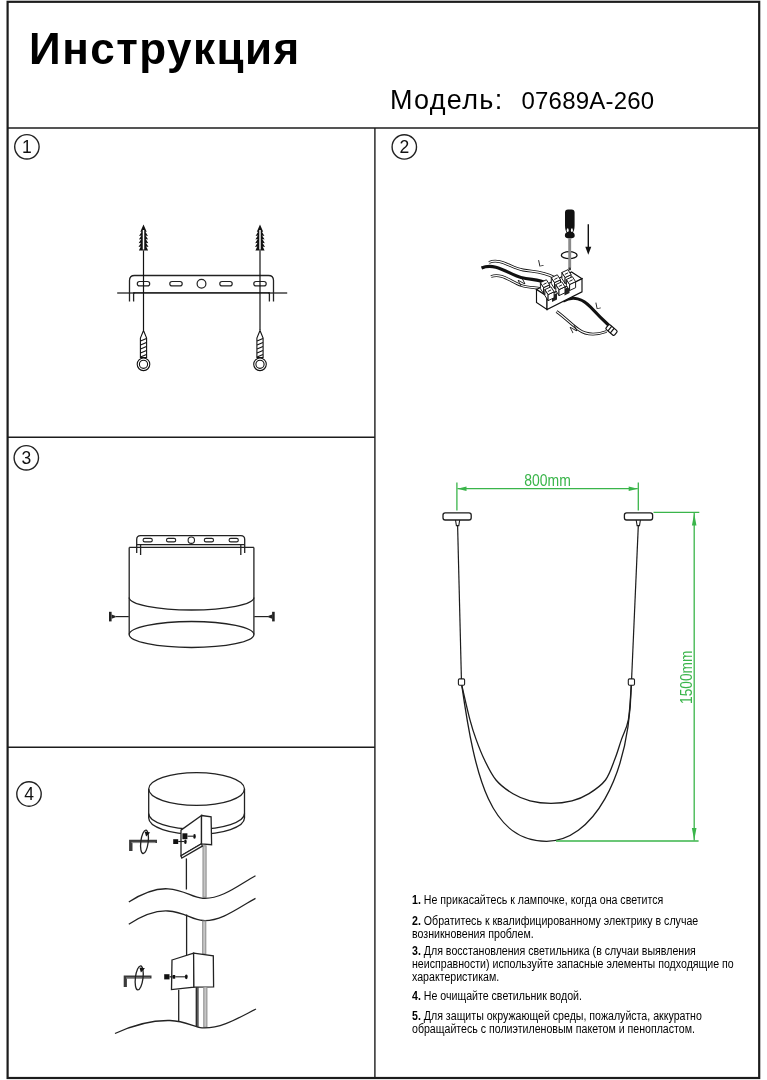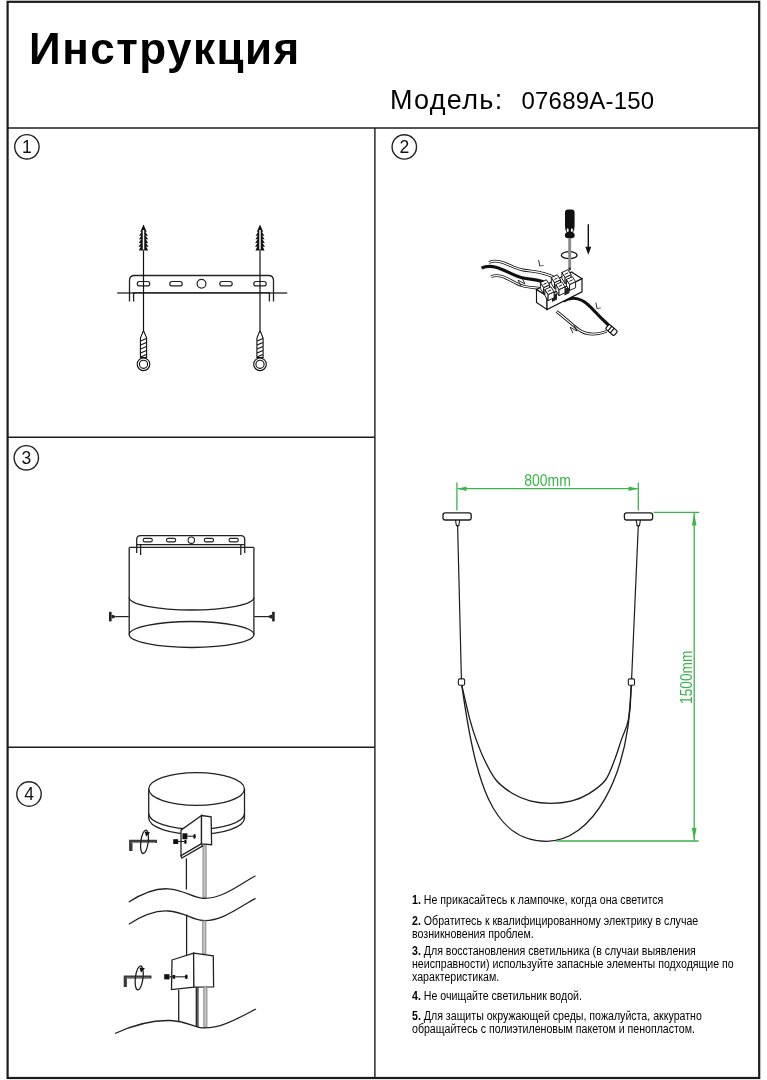--- a/index.html
+++ b/index.html
@@ -296,19 +296,19 @@
     <path d="M694.2,513.2 L691.9,525.5 H696.5 Z" fill="#3ab54a" stroke="none"></path>
     <path d="M694.2,840.3 L691.9,828 H696.5 Z" fill="#3ab54a" stroke="none"></path>
   </g>
   <g fill="#3ab54a" font-family="Liberation Sans" font-size="17" stroke="none">
     <text x="547.5" y="485.6" text-anchor="middle" textLength="46.5" lengthAdjust="spacingAndGlyphs">800mm</text>
     <text transform="translate(692,677.3) rotate(-90)" text-anchor="middle" textLength="53.4" lengthAdjust="spacingAndGlyphs">1500mm</text>
   </g>
 </svg>
 
 <div class="abs" id="title">Инструкция</div>
-<div class="abs" id="model"><b>Модель:</b><span>07689A-150</span></div>
+<div class="abs" id="model"><b>Модель:</b><span>07689A-260</span></div>
 
 <div class="abs instr" style="top:894.3px"><b>1.</b> Не прикасайтесь к лампочке, когда она светится</div>
 <div class="abs instr" style="top:915.3px"><b>2.</b> Обратитесь к квалифицированному электрику в случае<br>возникновения проблем.</div>
 <div class="abs instr" style="top:945.2px"><b>3.</b> Для восстановления светильника (в случаи выявления<br>неисправности) используйте запасные элементы подходящие по<br>характеристикам.</div>
 <div class="abs instr" style="top:990.3px"><b>4.</b> Не очищайте светильник водой.</div>
 <div class="abs instr" style="top:1010.3px"><b>5.</b> Для защиты окружающей среды, пожалуйста, аккуратно<br>обращайтесь с полиэтиленовым пакетом и пенопластом.</div>
 
 </body></html>

